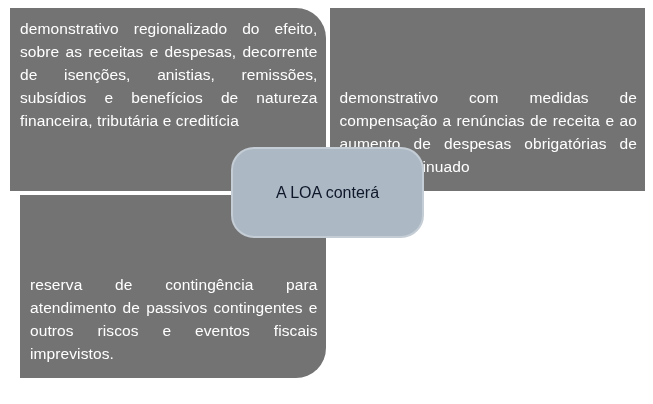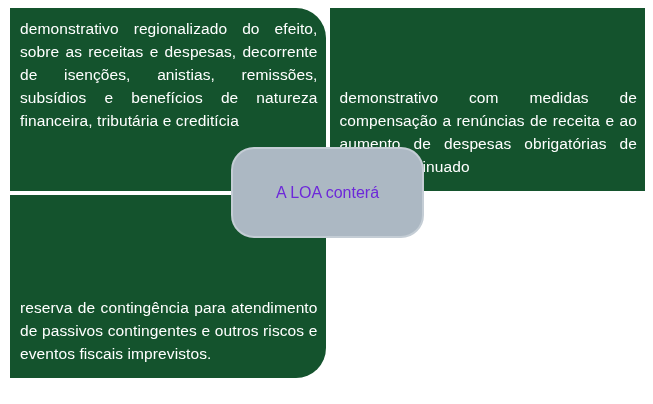--- a/index.html
+++ b/index.html
@@ -20,21 +20,21 @@
     left: 10px;
     top: 8px;
     width: 635px;
     height: 370px;
     display: grid;
     grid-template-columns: 1fr 1fr;
     grid-template-rows: 1fr 1fr;
     gap: 4px;
   }
   .quadrant {
-    background: #14532d;
+    background: #737373;
     color: #ffffff;
     font-size: 15.5px;
     line-height: 23px;
     box-sizing: border-box;
     display: flex;
     flex-direction: column;
     padding: 0 8px 0 10px;
   }
   .quadrant p {
     margin: 0;
@@ -55,35 +55,36 @@
   }
   .q-bl {
     border-bottom-left-radius: 30px;
     justify-content: flex-end;
     padding-bottom: 13px;
   }
   .q-br {
     border-bottom-right-radius: 30px;
     justify-content: flex-end;
     padding-bottom: 13px;
+    margin-left: 10px;
   }
   .center-box {
     position: absolute;
     left: 231px;
     top: 147px;
     width: 193px;
     height: 91px;
     box-sizing: border-box;
     background: #acb8c3;
     border: 2px solid #c4cdd5;
     border-radius: 23px;
     display: flex;
     align-items: center;
     justify-content: center;
-    color: #6d28d9;
+    color: #0f172a;
     font-size: 16px;
   }
 </style>
 </head>
 <body>
 
 <div class="canvas">
   <div class="grid">
     <div class="quadrant q-tr">
       <p>demonstrativo regionalizado do efeito, sobre as receitas e despesas, decorrente de isenções, anistias, remissões, subsídios e benefícios de natureza financeira, tributária e creditícia</p>

